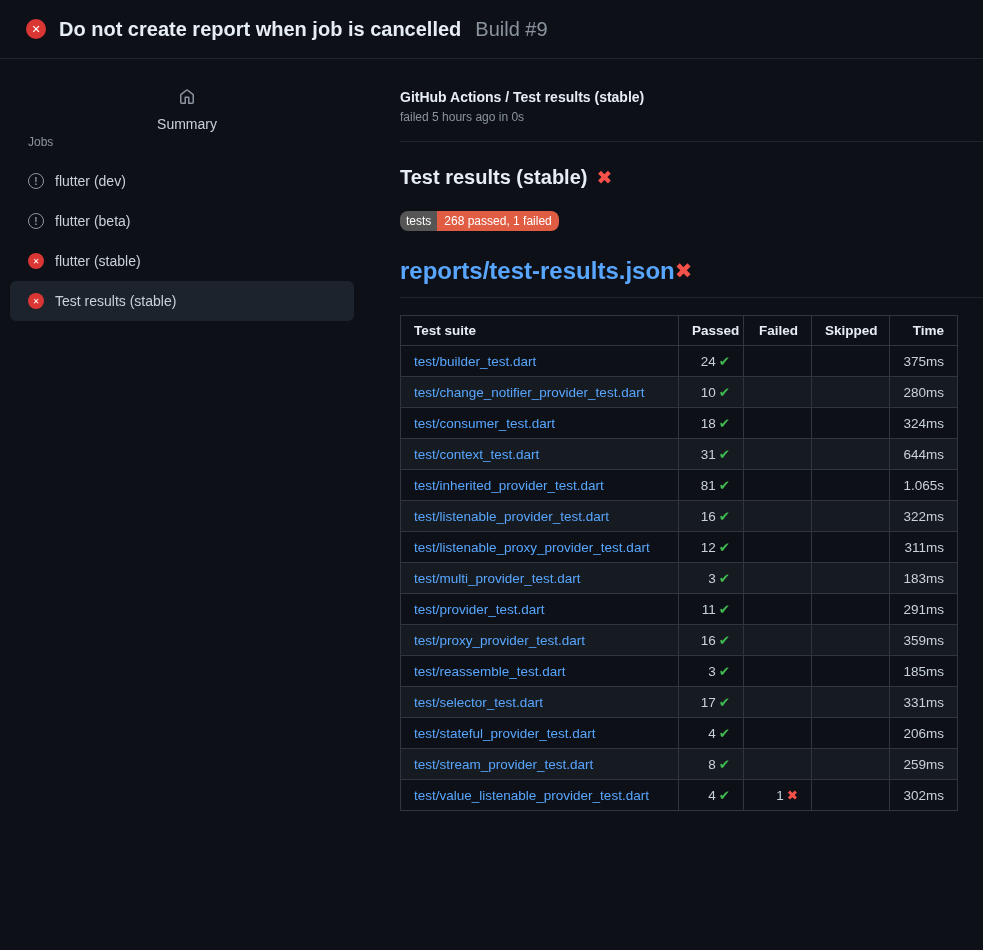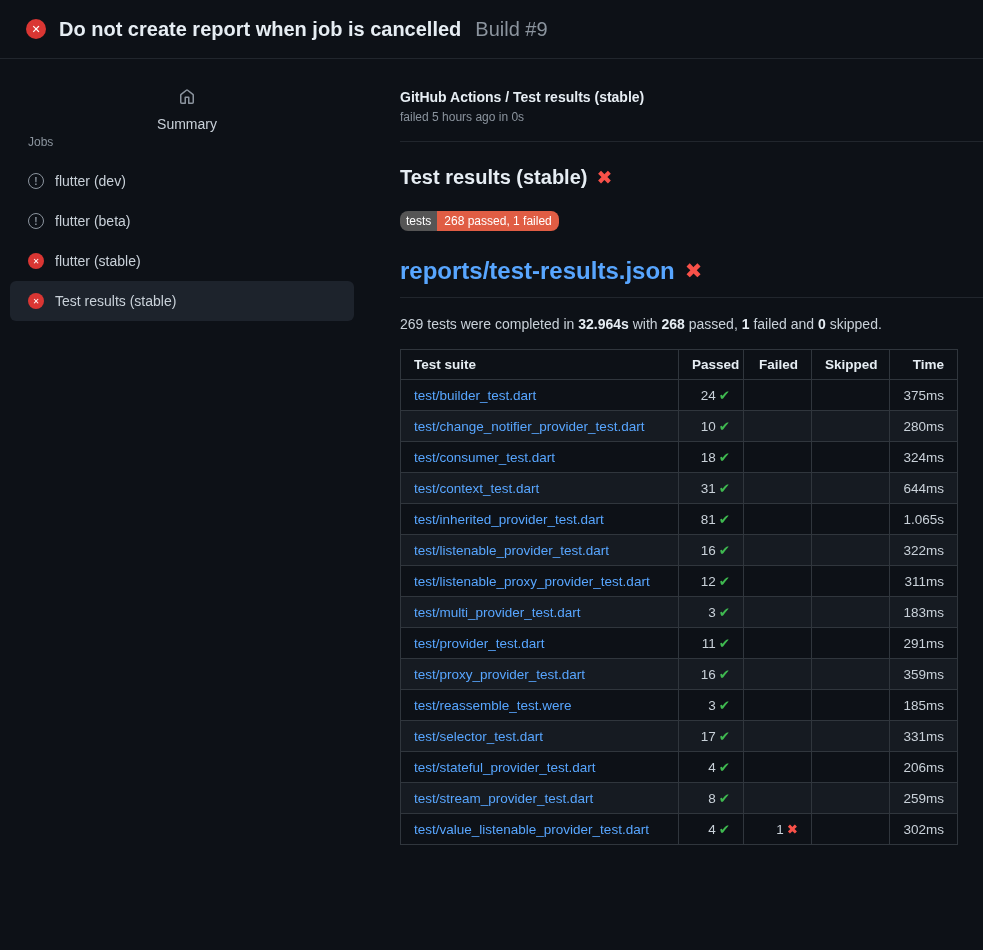--- a/index.html
+++ b/index.html
@@ -88,21 +88,21 @@
   .red-x{color:var(--danger);font-weight:700;}
   .section-title .red-x{font-size:19px;}
   .badge{
     display:inline-flex;margin-top:22px;font-size:12px;line-height:1;
     border-radius:8px;overflow:hidden;
   }
   .badge-label{background:var(--badge-label-bg);color:#fff;padding:4px 6px;}
   .badge-value{background:var(--badge-value-bg);color:#fff;padding:4px 7px;}
   .report-title{
     margin:26px 0 0 0;font-size:24px;font-weight:600;
-    display:flex;align-items:center;gap:10px;
+    display:flex;align-items:center;
     padding-bottom:12px;border-bottom:1px solid var(--border);
   }
   .report-title a{color:var(--accent-blue);text-decoration:none;}
   .report-title .red-x{font-size:21px;}
   .summary-line{margin:18px 0 0 0;color:var(--text);}
   .summary-line strong{color:var(--text-bold);}
   
   table.results{
     margin-top:17px;border-collapse:collapse;table-layout:fixed;
     width:557px;font-size:13.5px;
@@ -173,21 +173,20 @@
   <div class="badge">
     <span class="badge-label">tests</span>
     <span class="badge-value">268 passed, 1 failed</span>
   </div>
 
   <h2 class="report-title">
     <a href="#">reports/test-results.json</a>
     <span class="red-x">✖</span>
   </h2>
 
-  <p class="summary-line"><span>269 tests were completed in </span><strong>32.964s</strong><span> with </span><strong>268</strong><span> passed, </span><strong>1</strong><span> failed and </span><strong>0</strong><span> skipped.</span></p>
 
   <table class="results">
     <colgroup>
       <col class="col-suite">
         <col class="col-passed">
         <col class="col-failed">
         <col class="col-skipped">
         <col class="col-time">
     </colgroup>
     <thead>
@@ -264,21 +263,21 @@
           <td class="time">291ms</td>
         </tr>
         <tr>
           <td class="suite"><a href="#">test/proxy_provider_test.dart</a></td>
           <td class="num"><span>16</span><span class="check">✔</span></td>
           <td class="num"></td>
           <td class="num"></td>
           <td class="time">359ms</td>
         </tr>
         <tr>
-          <td class="suite"><a href="#">test/reassemble_test.were</a></td>
+          <td class="suite"><a href="#">test/reassemble_test.dart</a></td>
           <td class="num"><span>3</span><span class="check">✔</span></td>
           <td class="num"></td>
           <td class="num"></td>
           <td class="time">185ms</td>
         </tr>
         <tr>
           <td class="suite"><a href="#">test/selector_test.dart</a></td>
           <td class="num"><span>17</span><span class="check">✔</span></td>
           <td class="num"></td>
           <td class="num"></td>

